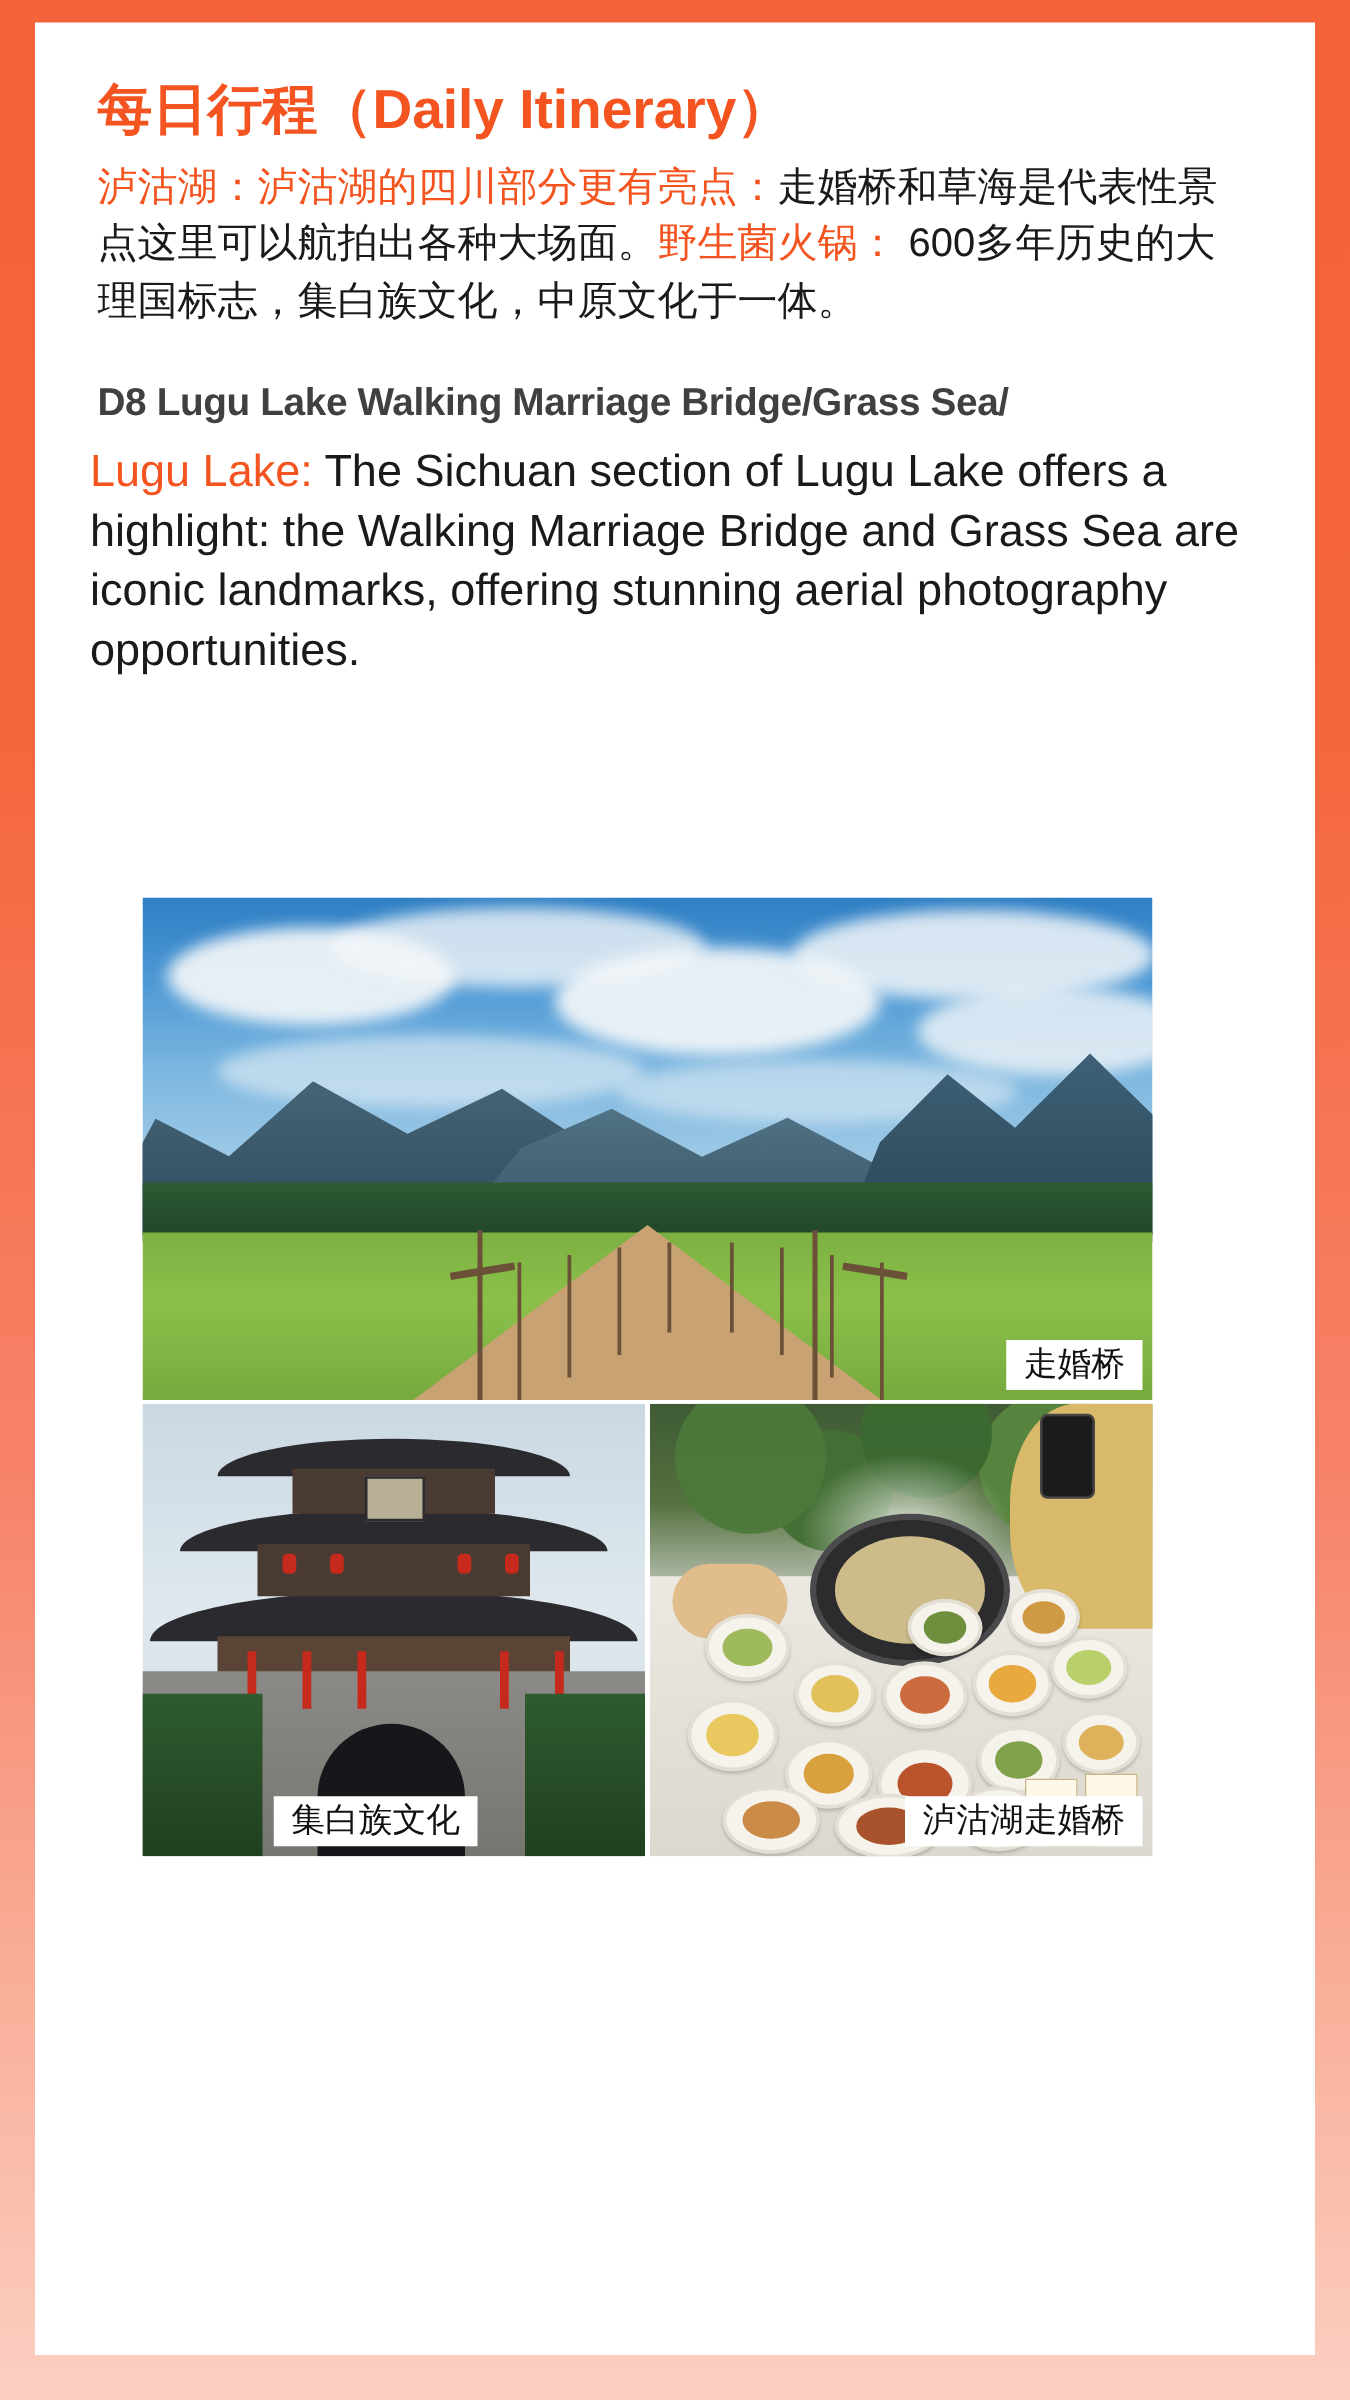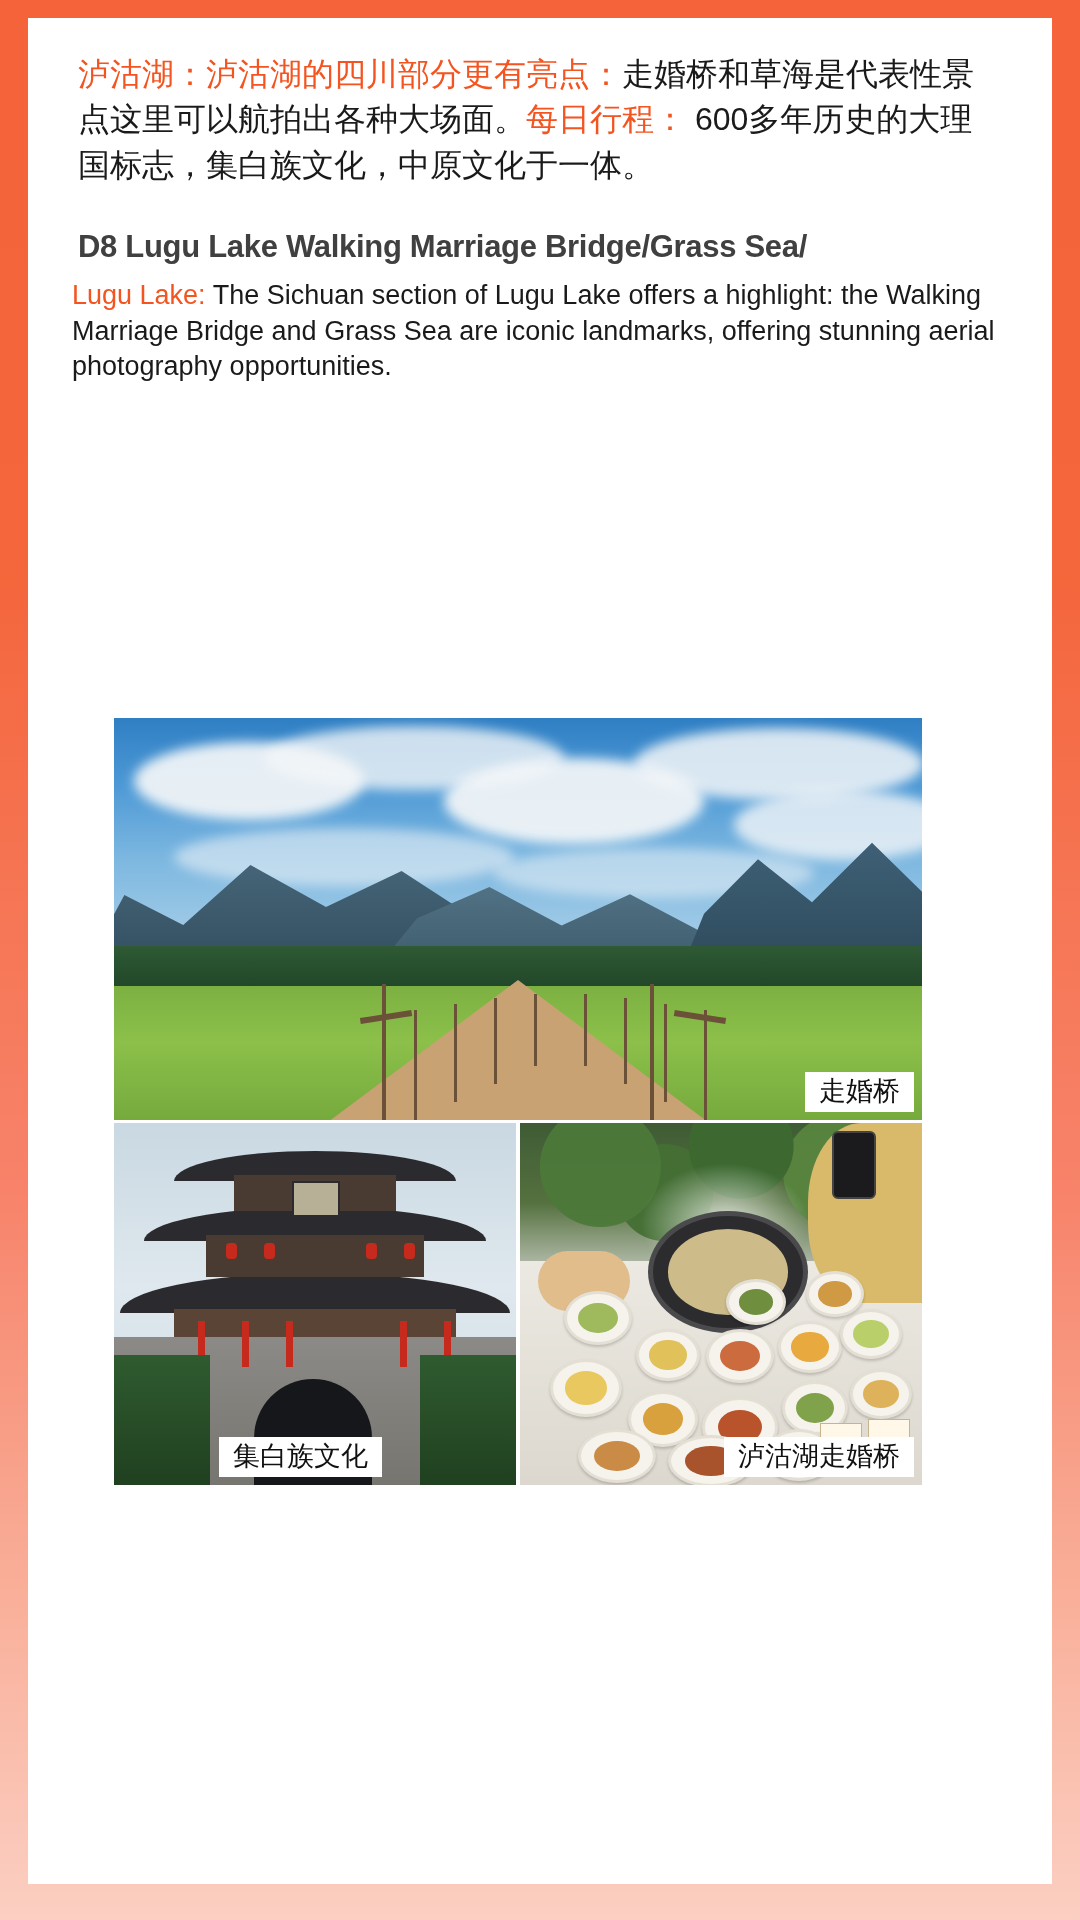--- a/index.html
+++ b/index.html
@@ -59,21 +59,21 @@
     margin: 0 0 6px 10px;
     letter-spacing: -0.3px;
     width: 880px;
   }
   .en-head .indent {
     display: block;
     padding-left: 26px;
   }
   .en-body {
     color: #1a1a1a;
-    font-size: 27px;
+    font-size: 36px;
     line-height: 1.32;
     margin: 12px 0 0 4px;
     width: 930px;
   }
   .en-body p {
     margin: 0 0 2px 0;
   }
   .en-body .hl {
     color: #f4541f;
   }
@@ -256,24 +256,25 @@
   .tag {
     position: absolute; width: 40px; height: 22px; background: #fff8e8;
     border: 1px solid #c8b48a; font-size: 7px; color: #8a6a3a;
   }
 </style>
 </head>
 <body>
 
 <div class="page">
 
+  <div class="title">每日行程（Daily Itinerary）</div>
 
 
   <div class="cn-body">
-    <span class="hl">泸沽湖：泸沽湖的四川部分更有亮点：</span><span>走婚桥和草海是代表性景点这里可以航拍出各种大场面。</span><span class="hl">每日行程：</span><span> 600多年历史的大理国标志，集白族文化，中原文化于一体。</span>
+    <span class="hl">泸沽湖：泸沽湖的四川部分更有亮点：</span><span>走婚桥和草海是代表性景点这里可以航拍出各种大场面。</span><span class="hl">野生菌火锅：</span><span> 600多年历史的大理国标志，集白族文化，中原文化于一体。</span>
   </div>
 
   <div class="gap"></div>
 
   <div class="en-head">
     <span>D8 Lugu Lake Walking Marriage Bridge/Grass Sea/</span>
   </div>
 
   <div class="en-body">
     <p><span class="hl">Lugu Lake:</span><span> The Sichuan section of Lugu Lake offers a highlight: the Walking Marriage Bridge and Grass Sea are iconic landmarks, offering stunning aerial photography opportunities.</span></p>

